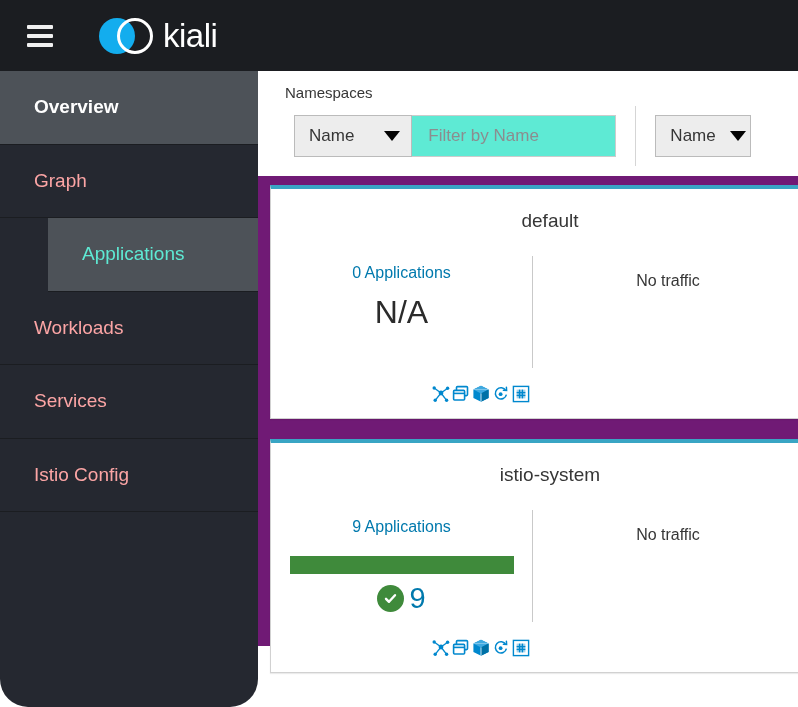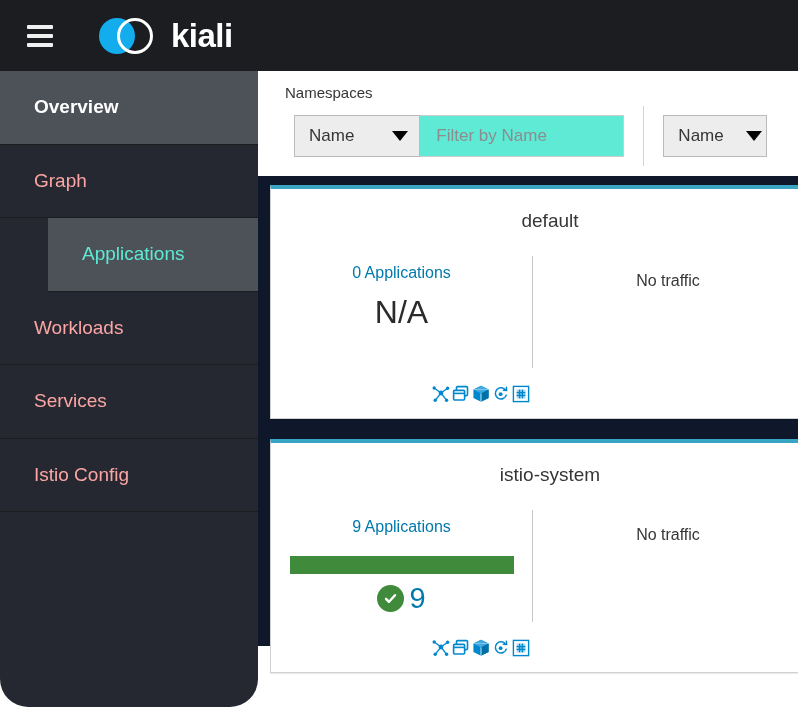--- a/index.html
+++ b/index.html
@@ -32,22 +32,22 @@
     position: absolute; left: 0; top: 3px;
     width: 36px; height: 36px; border-radius: 50%;
     background: #13adee;
   }
   .brand-mark .ring {
     position: absolute; left: 18px; top: 3px;
     width: 36px; height: 36px; border-radius: 50%;
     border: 3px solid #ffffff;
   }
   .brand-name {
-    color: #ffffff; font-size: 33px; font-weight: bold;
-    letter-spacing: -0.5px; margin-left: 10px;
+    color: #ffffff; font-size: 33px; font-weight: normal;
+    letter-spacing: -0.5px; margin-left: 2px;
   }
 
   
   .sidebar {
     position: absolute; top: 71px; left: 0;
     width: 258px; height: 636px;
     background: #252830;
     border-radius: 28px;
   }
   .nav-item {
@@ -81,21 +81,20 @@
     display: flex; align-items: center;
   }
   .select-box {
     display: flex; align-items: center;
     height: 42px;
     background: #ededed;
     border: 1px solid #bbbbbb;
     padding: 0 11px 0 14px;
     font-size: 17px; color: #363636;
     cursor: pointer;
-    gap: 8px;
   }
   .select-box .caret {
     width: 0; height: 0; margin-left: 30px;
     border-left: 8px solid transparent;
     border-right: 8px solid transparent;
     border-top: 10px solid #030303;
   }
   .filter-input {
     height: 42px; width: 204px;
     border: 1px solid #cccccc; border-left: none;
@@ -113,21 +112,21 @@
   }
   .select-box.compact {
     margin-left: 19px;
     padding: 0 4px 0 14px;
   }
   .select-box.compact .caret { margin-left: 14px; border-top-color: #030303; }
 
   
   .cards-area {
     margin-top: 19px;
-    background: #0f172a;
+    background: #701a75;
     padding: 9px 0 0 0;
     width: 540px;
     height: 470px;
   }
   .ns-card {
     position: relative;
     margin: 0 0 20px 12px;
     width: 560px;
     background: #ffffff;
     border: 1px solid #d1d1d1;

